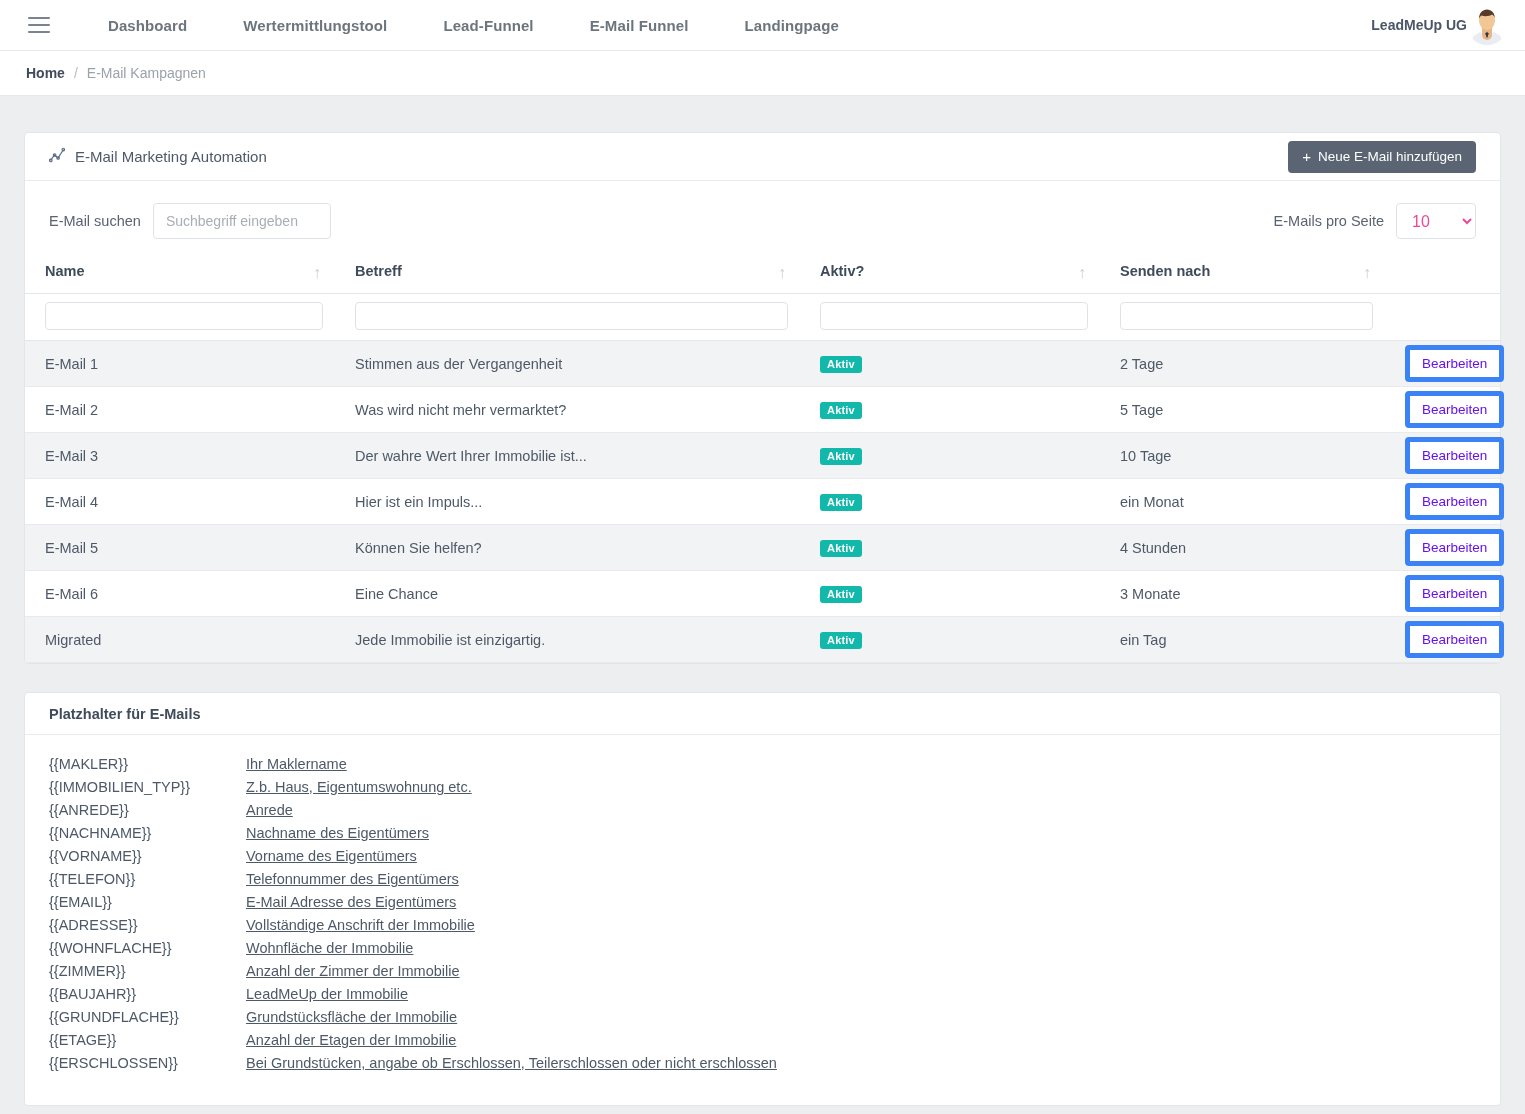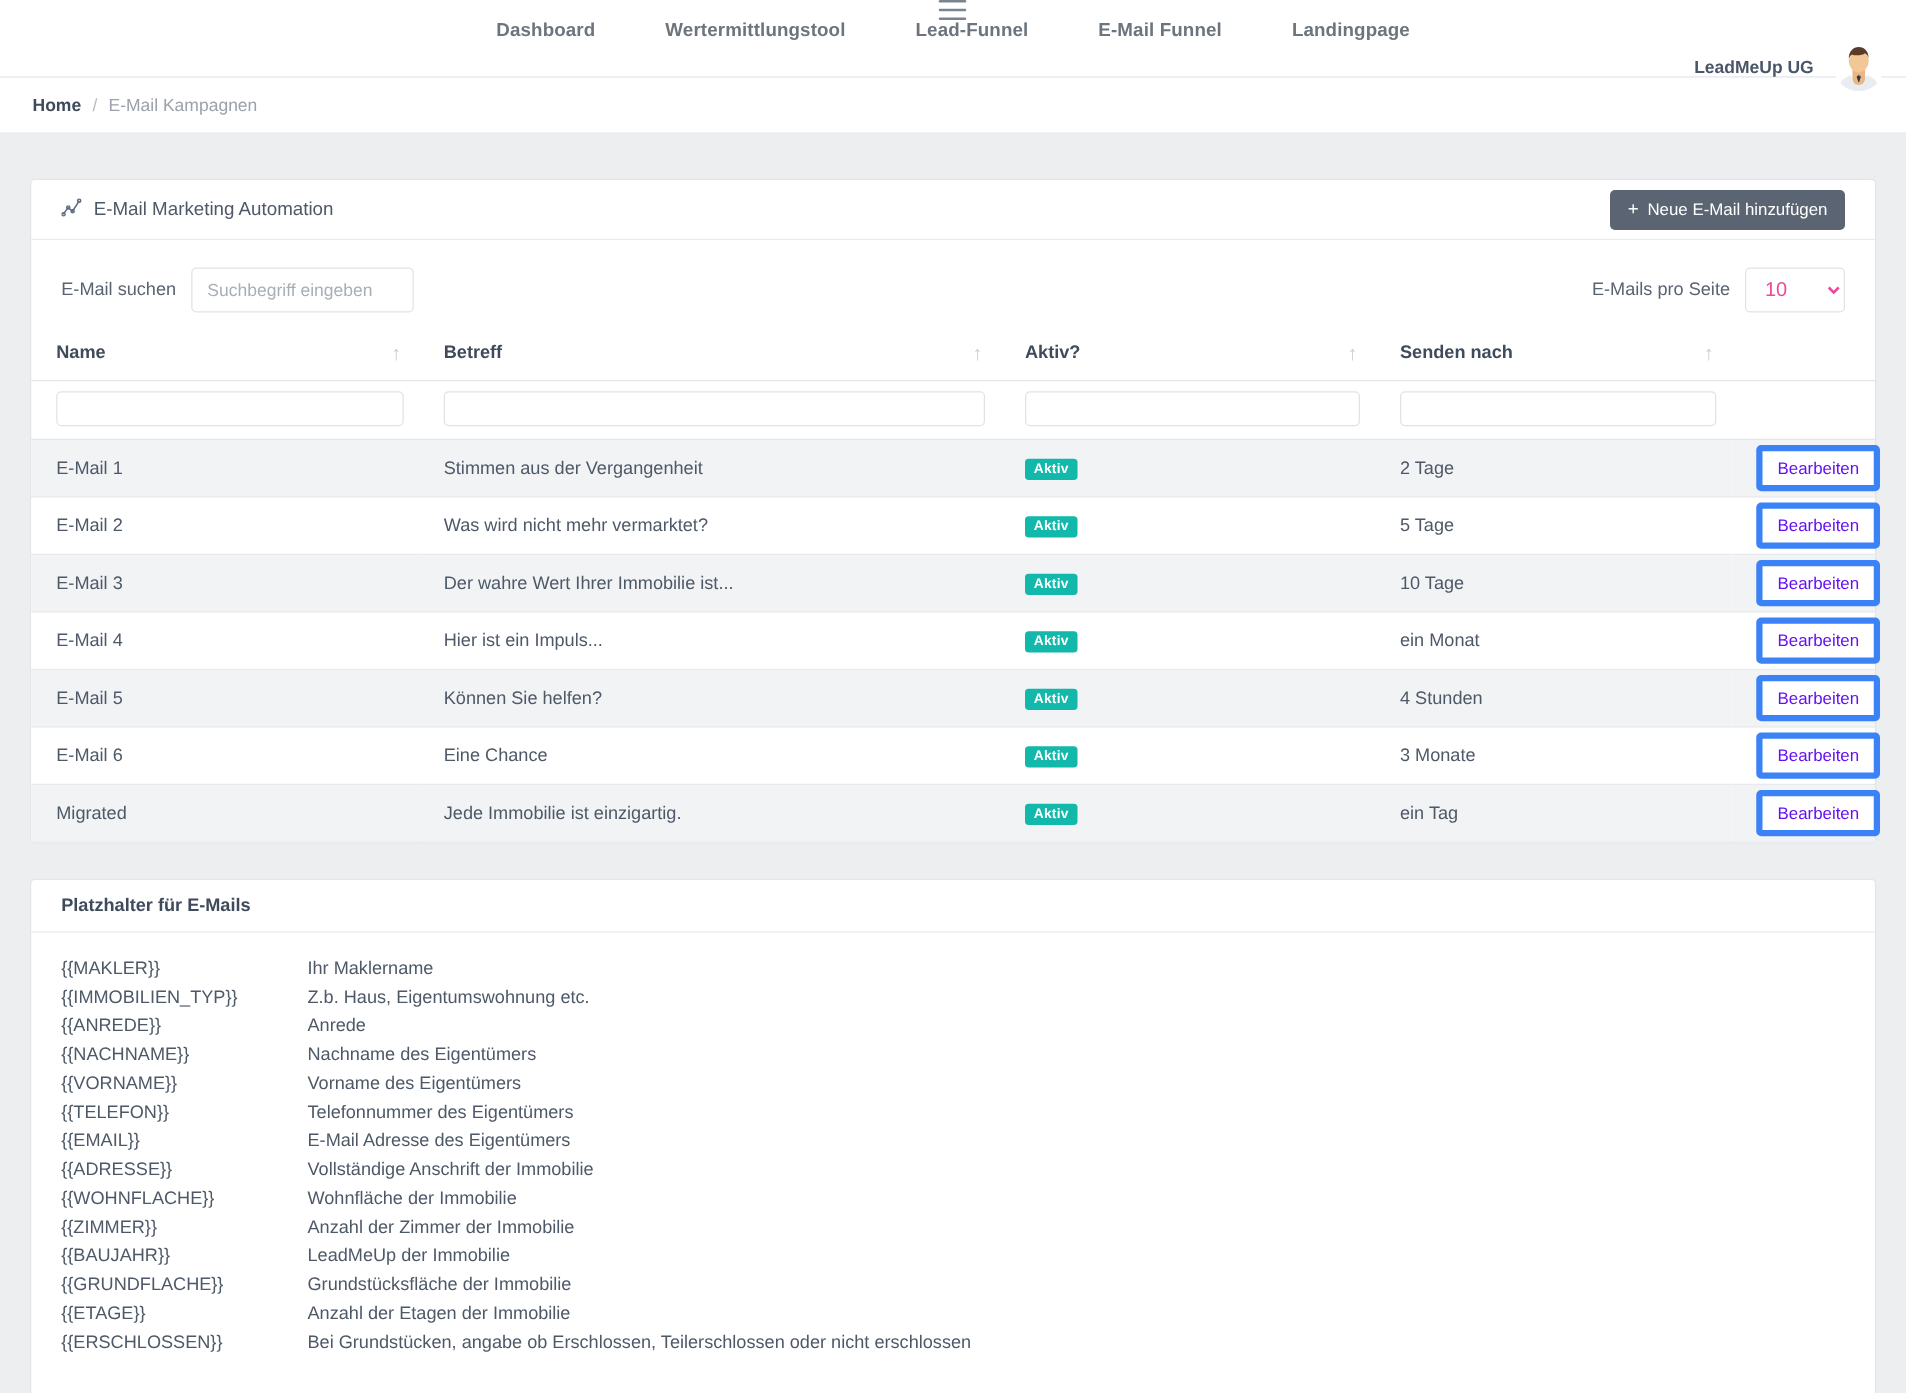--- a/index.html
+++ b/index.html
@@ -9,27 +9,26 @@
     padding: 0;
     width: 1525px;
     background: #eceef0;
     font-family: "Liberation Sans", sans-serif;
     color: #4e5968;
     -webkit-font-smoothing: antialiased;
   }
 
   
   .topbar {
-    height: 62px;
+    height: 51px;
     background: #ffffff;
     display: flex;
     align-items: center;
     border-bottom: 1px solid #e6e8eb;
     position: relative;
-    flex-direction: column;
   }
   .hamburger {
     width: 22px;
     height: 16px;
     margin-left: 28px;
     margin-right: 30px;
     display: flex;
     flex-direction: column;
     justify-content: space-between;
     cursor: pointer;
@@ -54,21 +53,21 @@
     text-decoration: none;
     white-space: nowrap;
     cursor: pointer;
     letter-spacing: .1px;
   }
   .topbar-right {
     margin-left: auto;
     display: flex;
     align-items: center;
     padding-right: 18px;
-    gap: 16px;
+    gap: 0;
   }
   .brand-name {
     font-size: 14px;
     font-weight: bold;
     color: #4a5568;
     white-space: nowrap;
   }
   .avatar {
     width: 40px; height: 40px;
     border-radius: 50%;
@@ -273,21 +272,21 @@
     color: #3f4b5b;
   }
   .ph-body { padding: 18px 24px 30px 24px; }
   .ph-row {
     display: flex;
     font-size: 14.5px;
     color: #4e5968;
     line-height: 23px;
   }
   .ph-key  { width: 197px; flex: none; }
-  .ph-desc { flex: 1; }
+  .ph-desc { flex: 1; text-decoration: underline; }
 </style>
 </head>
 <body>
 
 <div class="topbar">
   <div class="hamburger">
     <span></span>
     <span></span>
     <span></span>
   </div>

